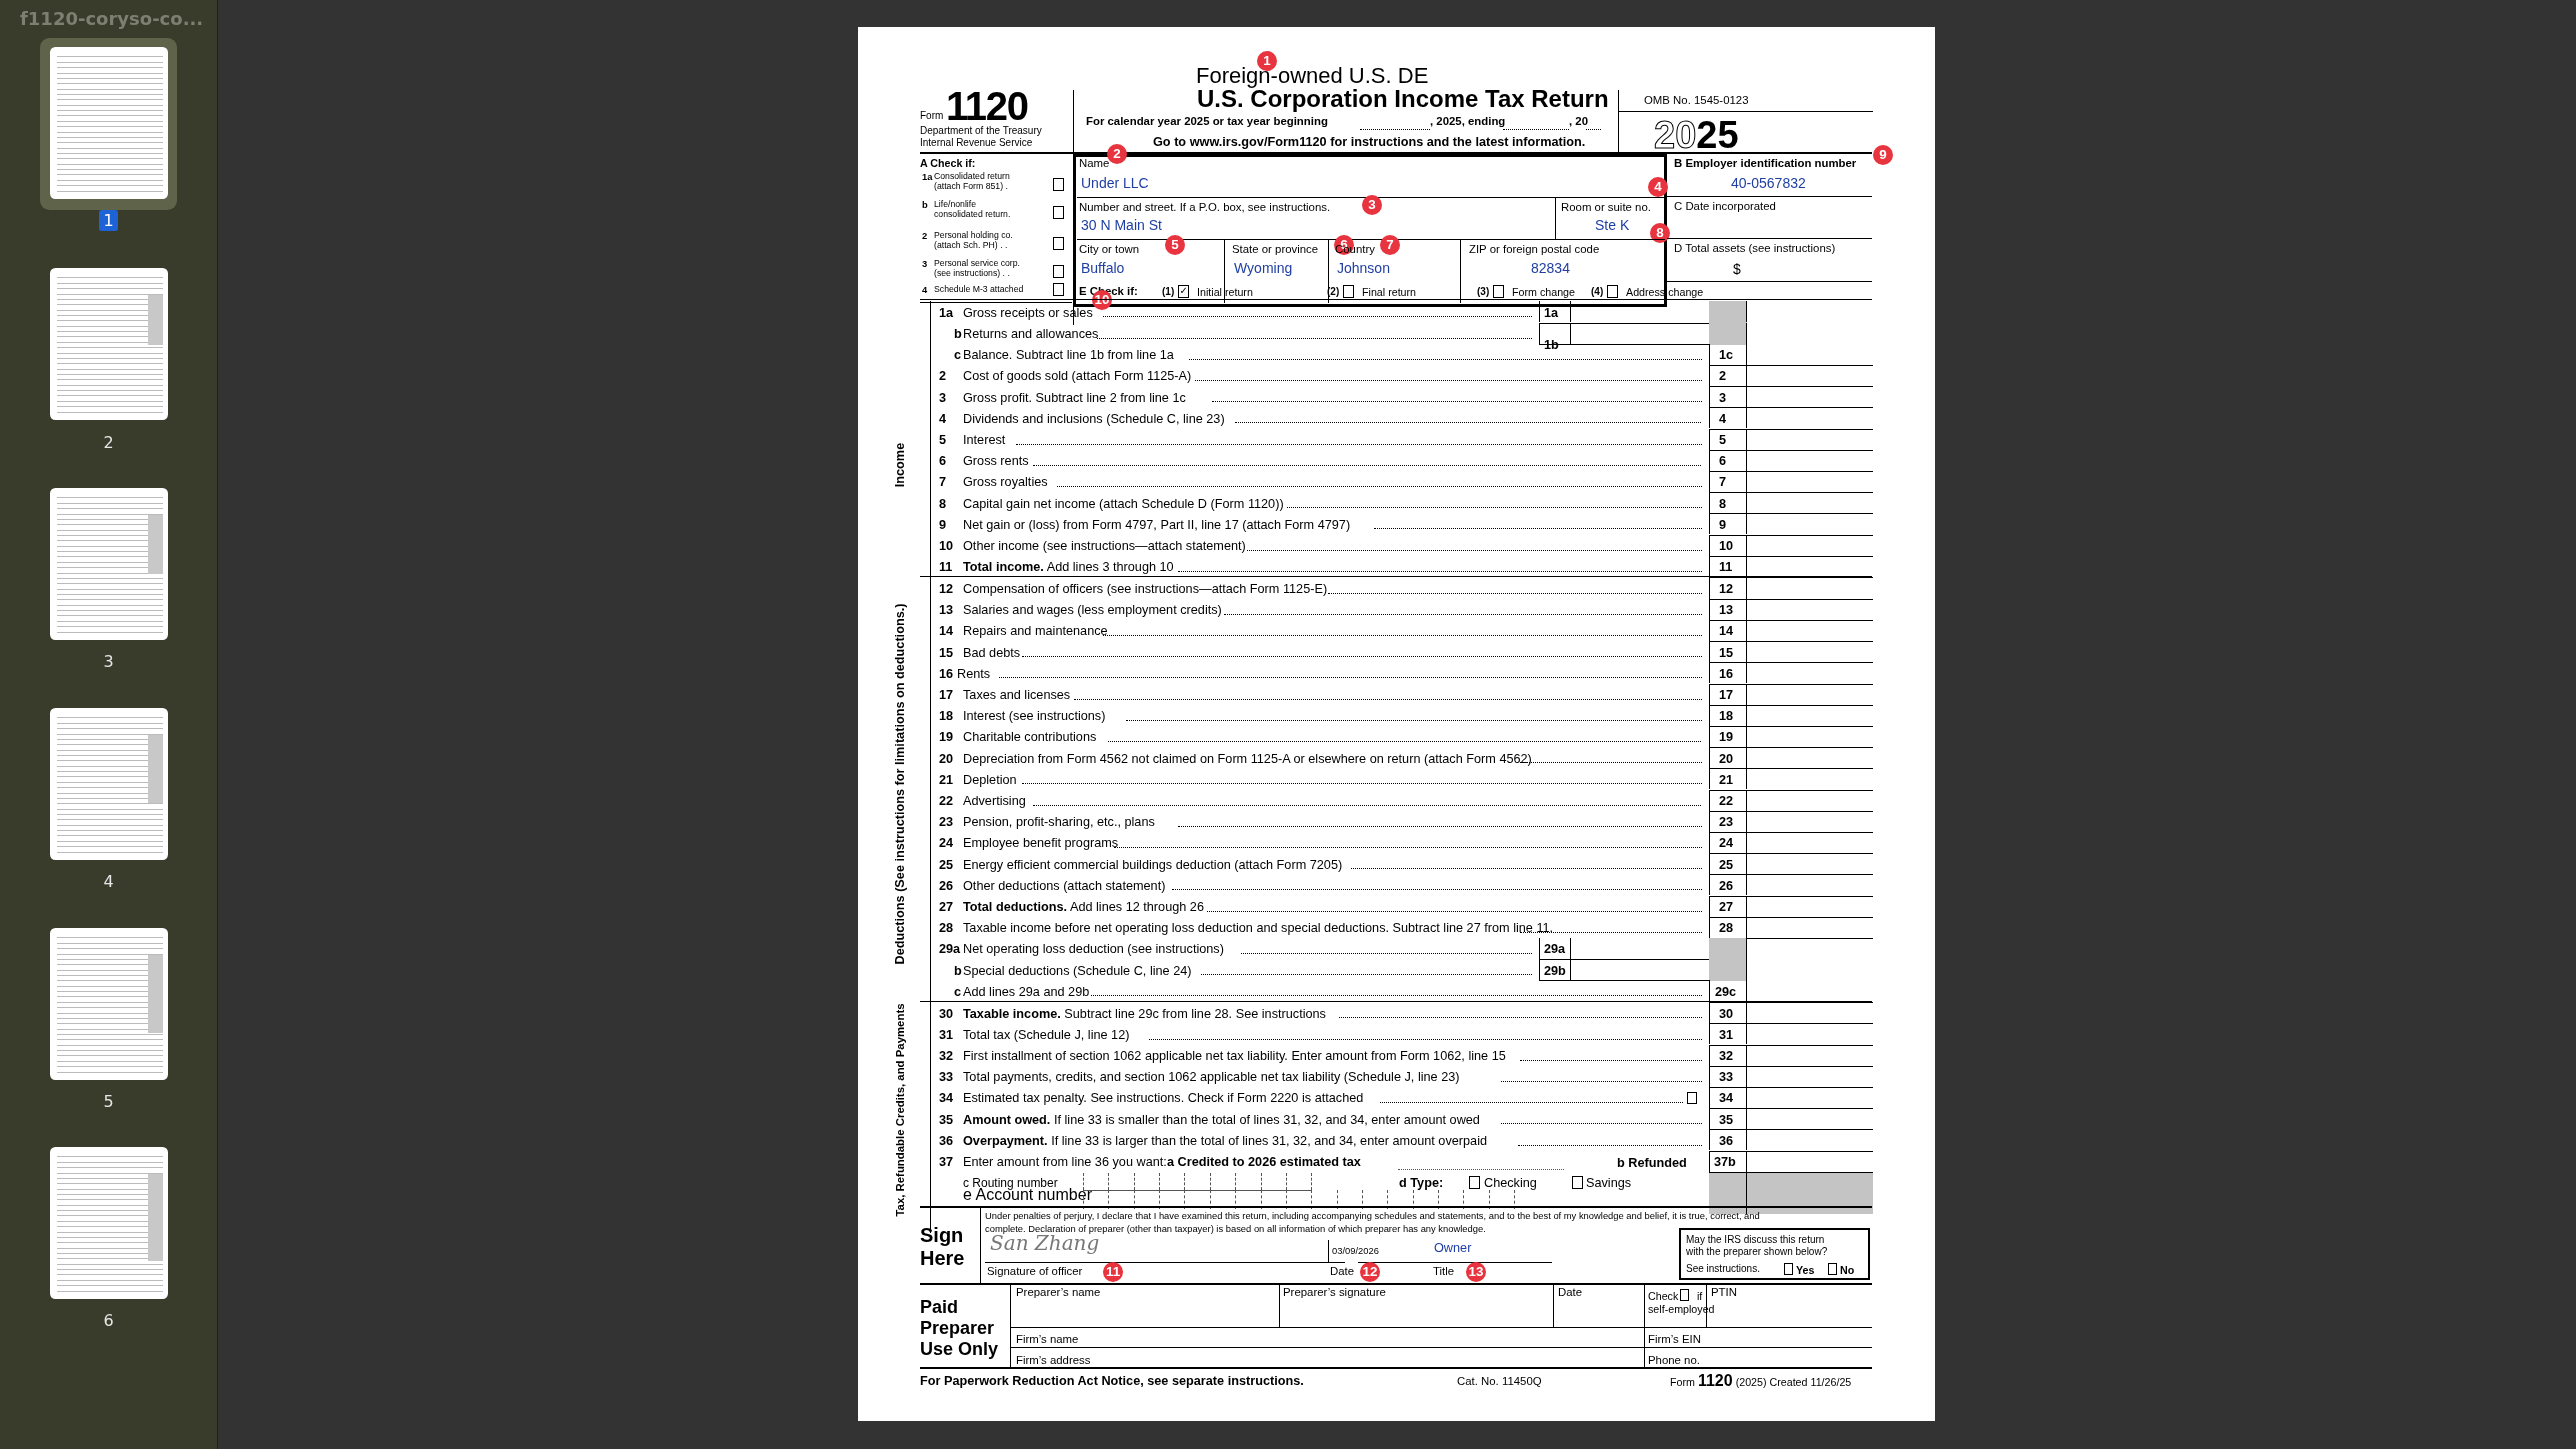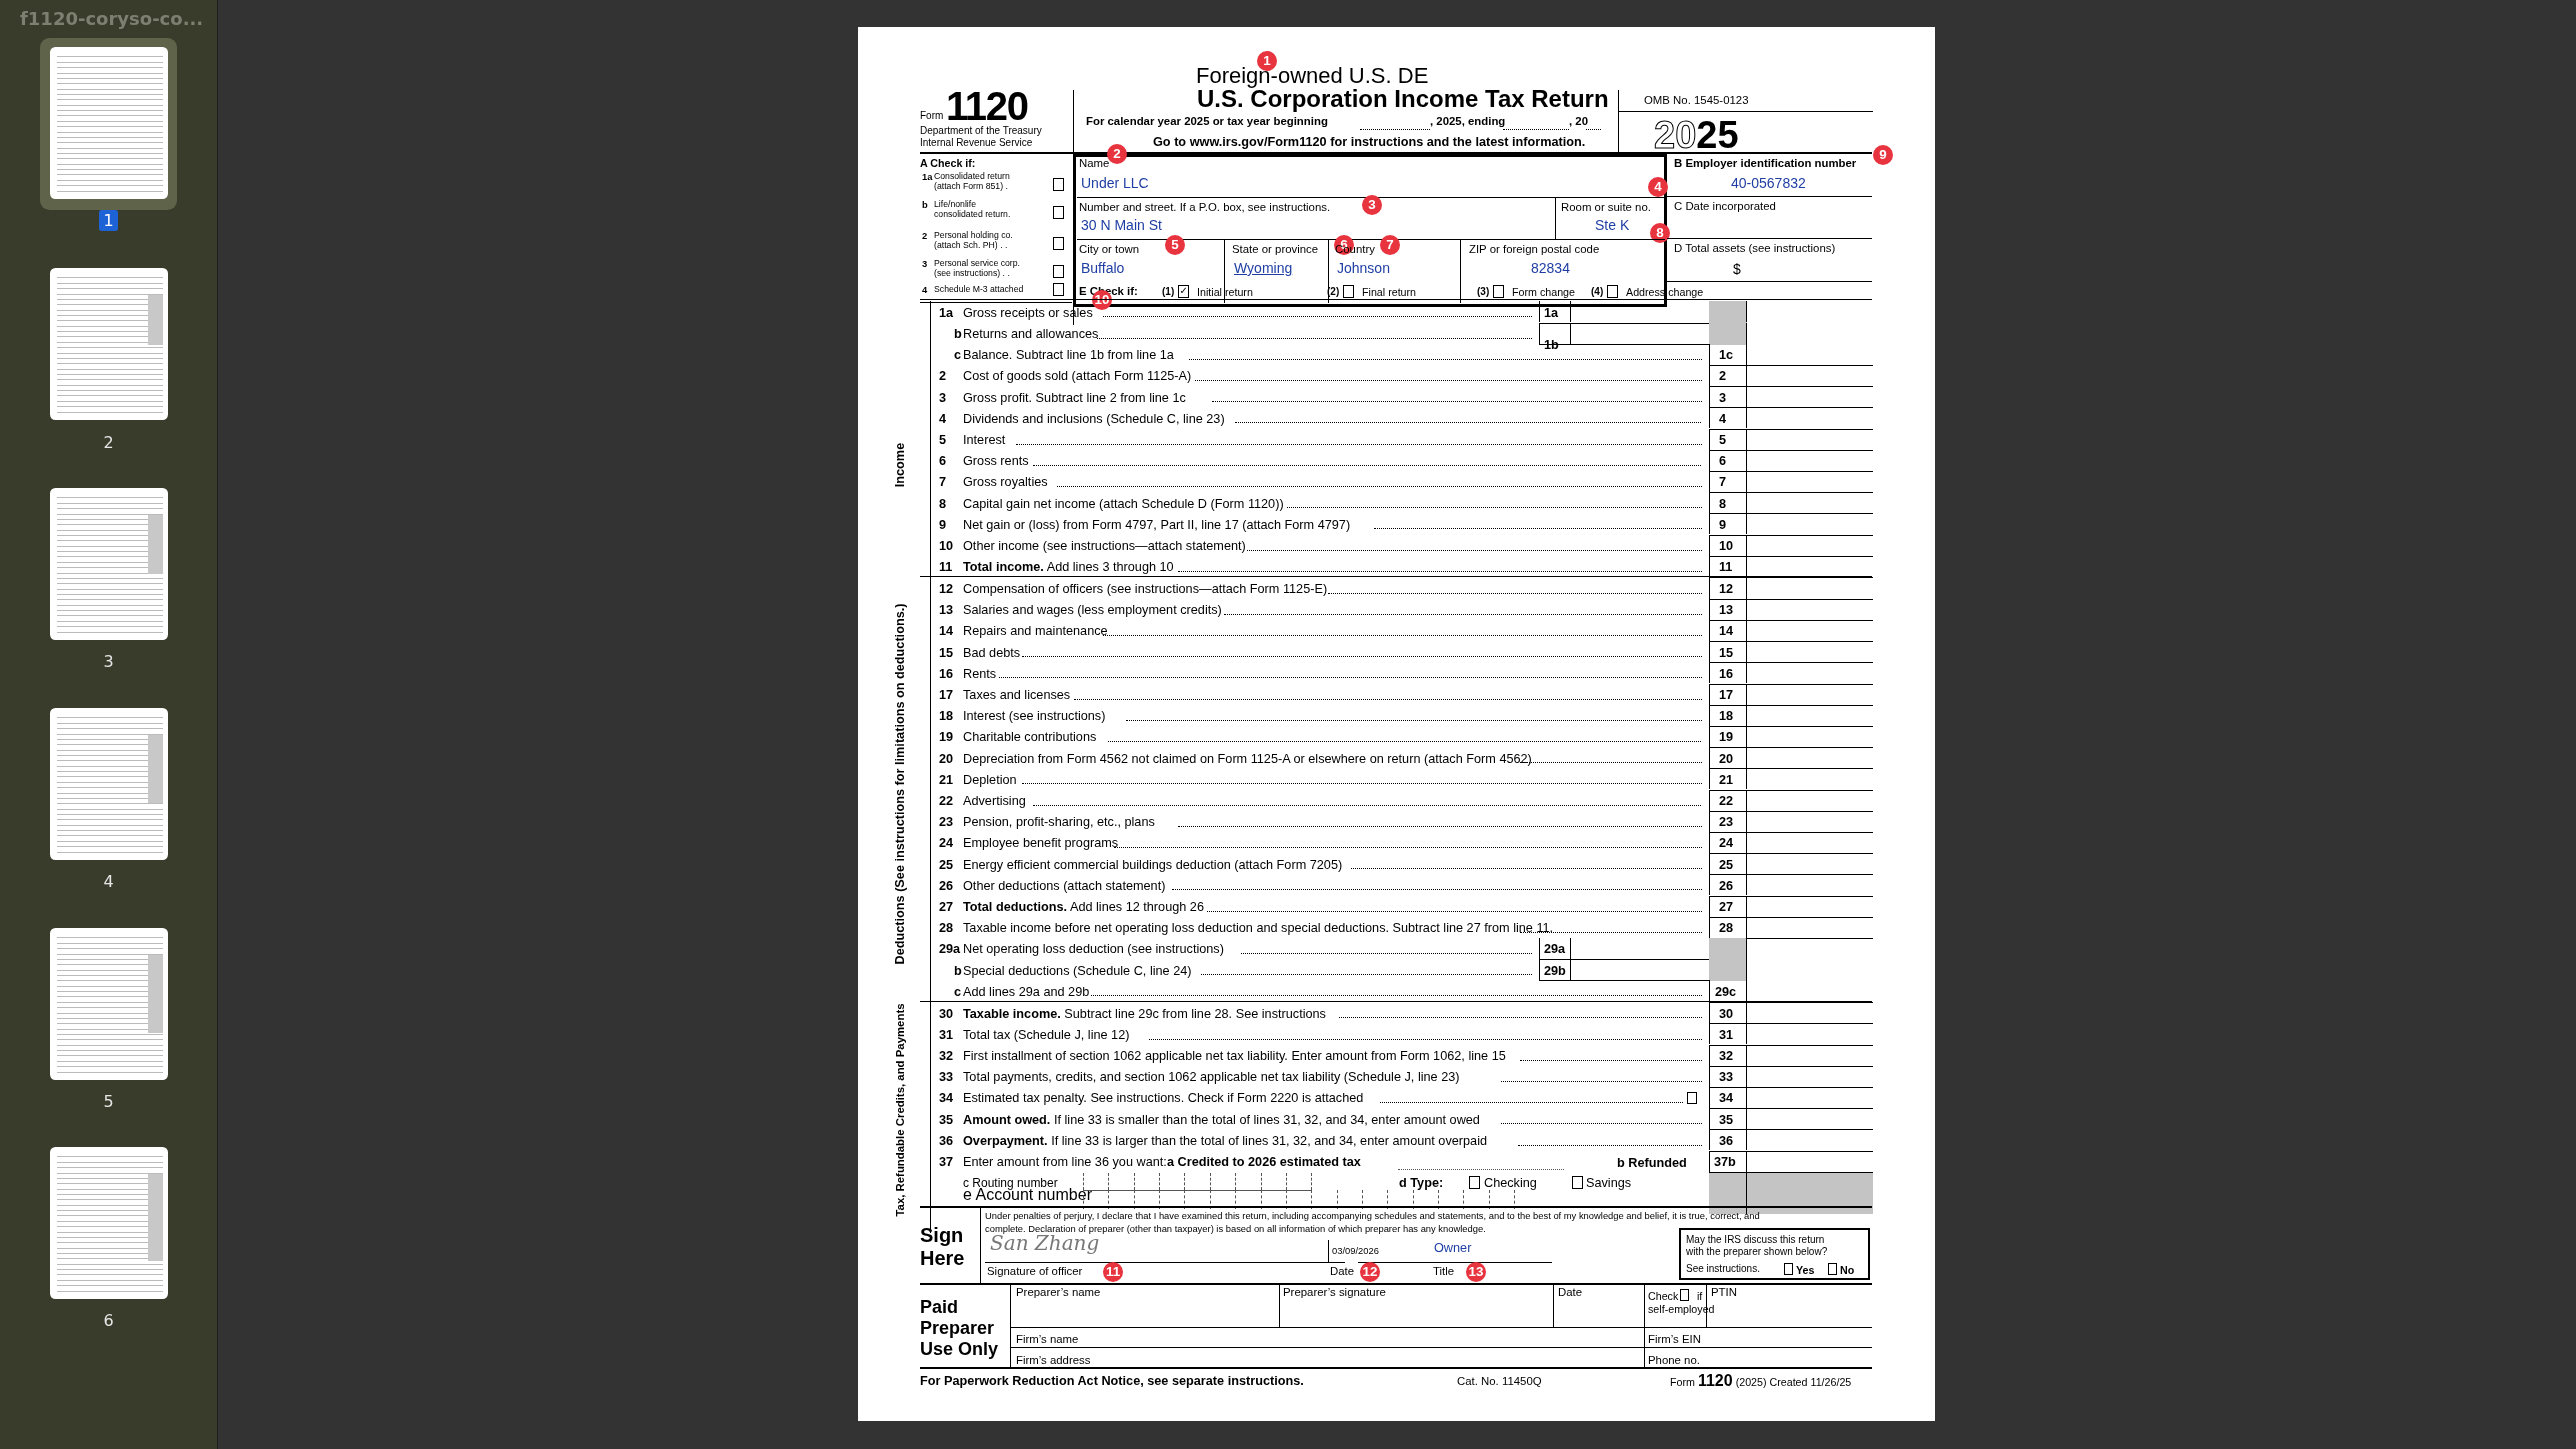--- a/index.html
+++ b/index.html
@@ -281,21 +281,21 @@
   <div class="t" style="left:703px;top:175px;font-size:11.4px;">Room or suite no.</div>
   <div class="t blue" style="left:737px;top:191px;font-size:14px;">Ste K</div>
   <div class="badge" style="left:792px;top:196px;">8</div>
   <div class="hl" style="left:219px;top:212px;width:588px;height:0.7px;"></div>
   <div class="t" style="left:221px;top:217px;font-size:11.4px;">City or town</div>
   <div class="badge" style="left:307px;top:208px;">5</div>
   <div class="t blue" style="left:223px;top:234px;font-size:14px;">Buffalo</div>
   <div class="vl" style="left:366px;top:212px;width:0.7px;height:64px;"></div>
   <div class="t" style="left:374px;top:217px;font-size:11.4px;">State or province</div>
   <div class="badge" style="left:476px;top:208px;">6</div>
-  <div class="t blue" style="left:376px;top:234px;font-size:14px;text-decoration:underline;">Wyoming</div>
+  <div class="t blue" style="left:376px;top:234px;font-size:14px;">Wyoming</div>
   <div class="vl" style="left:470px;top:212px;width:0.7px;height:64px;"></div>
   <div class="t" style="left:477px;top:217px;font-size:11.4px;">Country</div>
   <div class="badge" style="left:522px;top:208px;">7</div>
   <div class="t blue" style="left:479px;top:234px;font-size:14px;">Johnson</div>
   <div class="vl" style="left:602px;top:212px;width:0.7px;height:64px;"></div>
   <div class="t" style="left:611px;top:217px;font-size:11.4px;">ZIP or foreign postal code</div>
   <div class="t blue" style="left:673px;top:234px;font-size:14px;">82834</div>
 
   <div class="t b" style="left:816px;top:131px;font-size:11.4px;">B  Employer identification number</div>
   <div class="badge" style="left:1015px;top:118px;">9</div>
@@ -469,21 +469,21 @@
       <div class="hl" style="left:851px;top:614px;width:164px;height:0.7px;"></div>
       <div class="t b" style="left:81px;top:620px;">15</div>
       <div class="t" style="left: 105px; top: 620px;"><span>Bad debts</span></div>
       <div class="dots" style="left: 164px; top: 626px; width: 680px; border-bottom: 1.3px dotted rgb(0, 0, 0);"></div>
       <div class="vl" style="left:851px;top:614px;width:0.7px;height:21px;"></div>
       <div class="t b" style="left:861px;top:620px;">15</div>
       <div class="vl" style="left:888px;top:614px;width:0.7px;height:21px;"></div>
       <div class="abs" style="left:889px;top:614px;width:125px;height:20.5px;"></div>
       <div class="hl" style="left:851px;top:635px;width:164px;height:0.7px;"></div>
       <div class="t b" style="left:81px;top:641px;">16</div>
-      <div class="t" style="left: 105px; top: 641px;"><span>Rents</span></div>
+      <div class="t" style="left: 99px; top: 641px;"><span>Rents</span></div>
       <div class="dots" style="left: 141px; top: 647px; width: 703px; border-bottom: 1.3px dotted rgb(0, 0, 0);"></div>
       <div class="vl" style="left:851px;top:635px;width:0.7px;height:21px;"></div>
       <div class="t b" style="left:861px;top:641px;">16</div>
       <div class="vl" style="left:888px;top:635px;width:0.7px;height:21px;"></div>
       <div class="abs" style="left:889px;top:635px;width:125px;height:20.5px;"></div>
       <div class="hl" style="left:851px;top:657px;width:164px;height:0.7px;"></div>
       <div class="t b" style="left:81px;top:662px;">17</div>
       <div class="t" style="left: 105px; top: 662px;"><span>Taxes and licenses</span></div>
       <div class="dots" style="left: 216px; top: 669px; width: 628px; border-bottom: 1.3px dotted rgb(0, 0, 0);"></div>
       <div class="vl" style="left:851px;top:657px;width:0.7px;height:21px;"></div>

